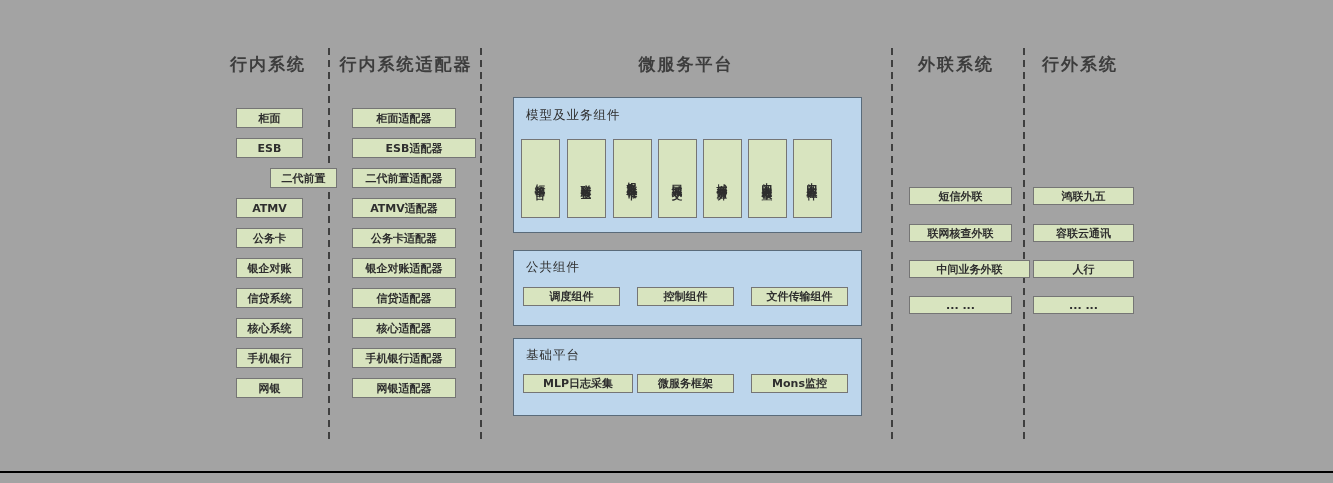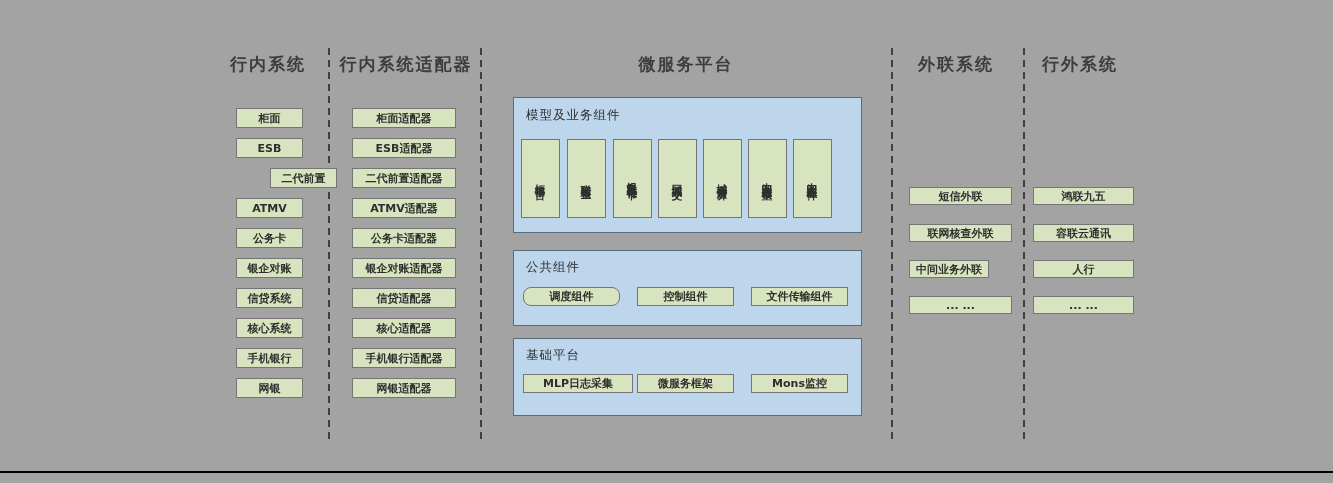--- a/index.html
+++ b/index.html
@@ -60,21 +60,21 @@
   <div class="box" style="left:236px; top:168px; width:67px; height:20px;margin-left:34px;">二代前置</div>
   <div class="box" style="left:236px; top:198px; width:67px; height:20px;">ATMV</div>
   <div class="box" style="left:236px; top:228px; width:67px; height:20px;">公务卡</div>
   <div class="box" style="left:236px; top:258px; width:67px; height:20px;">银企对账</div>
   <div class="box" style="left:236px; top:288px; width:67px; height:20px;">信贷系统</div>
   <div class="box" style="left:236px; top:318px; width:67px; height:20px;">核心系统</div>
   <div class="box" style="left:236px; top:348px; width:67px; height:20px;">手机银行</div>
   <div class="box" style="left:236px; top:378px; width:67px; height:20px;">网银</div>
 
   <div class="box" style="left:352px; top:108px; width:104px; height:20px;">柜面适配器</div>
-  <div class="box" style="left:352px; top:138px; width:104px; height:20px;">ESB适配器</div>
+  <div class="box" style="left:352px; top:138px; width:124px; height:20px;">ESB适配器</div>
   <div class="box" style="left:352px; top:168px; width:104px; height:20px;">二代前置适配器</div>
   <div class="box" style="left:352px; top:198px; width:104px; height:20px;">ATMV适配器</div>
   <div class="box" style="left:352px; top:228px; width:104px; height:20px;">公务卡适配器</div>
   <div class="box" style="left:352px; top:258px; width:104px; height:20px;">银企对账适配器</div>
   <div class="box" style="left:352px; top:288px; width:104px; height:20px;">信贷适配器</div>
   <div class="box" style="left:352px; top:318px; width:104px; height:20px;">核心适配器</div>
   <div class="box" style="left:352px; top:348px; width:104px; height:20px;">手机银行适配器</div>
   <div class="box" style="left:352px; top:378px; width:104px; height:20px;">网银适配器</div>
 
   <div class="panel" style="left:513px; top:97px; width:349px; height:136px;"></div>
@@ -82,33 +82,33 @@
   <div class="box vbox" style="left:521px; top:139px; width:39px; height:79px;">短信平台</div>
   <div class="box vbox" style="left:567px; top:139px; width:39px; height:79px;">联网核查</div>
   <div class="box vbox" style="left:613px; top:139px; width:39px; height:79px;">银联及银行卡</div>
   <div class="box vbox" style="left:658px; top:139px; width:39px; height:79px;">同城票交</div>
   <div class="box vbox" style="left:703px; top:139px; width:39px; height:79px;">城商行清算</div>
   <div class="box vbox" style="left:748px; top:139px; width:39px; height:79px;">中间业务模型</div>
   <div class="box vbox" style="left:793px; top:139px; width:39px; height:79px;">中间业务组件</div>
 
   <div class="panel" style="left:513px; top:250px; width:349px; height:76px;"></div>
   <div class="panel-label" style="left:526px; top:259px;">公共组件</div>
-  <div class="box" style="left:523px; top:287px; width:97px; height:19px;border-radius:8px;">调度组件</div>
+  <div class="box" style="left:523px; top:287px; width:97px; height:19px;">调度组件</div>
   <div class="box" style="left:637px; top:287px; width:97px; height:19px;">控制组件</div>
   <div class="box" style="left:751px; top:287px; width:97px; height:19px;">文件传输组件</div>
 
   <div class="panel" style="left:513px; top:338px; width:349px; height:78px;"></div>
   <div class="panel-label" style="left:526px; top:347px;">基础平台</div>
   <div class="box" style="left:523px; top:374px; width:110px; height:19px;">MLP日志采集</div>
   <div class="box" style="left:637px; top:374px; width:97px; height:19px;">微服务框架</div>
   <div class="box" style="left:751px; top:374px; width:97px; height:19px;">Mons监控</div>
 
   <div class="box" style="left:909px; top:187px; width:103px; height:18px;">短信外联</div>
   <div class="box" style="left:909px; top:224px; width:103px; height:18px;">联网核查外联</div>
-  <div class="box" style="left:909px; top:260px; width:80px; height:18px;">中间业务外联</div>
+  <div class="box" style="left:909px; top:260px; width:121px; height:18px;">中间业务外联</div>
   <div class="box" style="left:909px; top:296px; width:103px; height:18px;">... ...</div>
 
   <div class="box" style="left:1033px; top:187px; width:101px; height:18px;">鸿联九五</div>
   <div class="box" style="left:1033px; top:224px; width:101px; height:18px;">容联云通讯</div>
   <div class="box" style="left:1033px; top:260px; width:101px; height:18px;">人行</div>
   <div class="box" style="left:1033px; top:296px; width:101px; height:18px;">... ...</div>
 
   <div class="bottom-rule"></div>
 
 </div>

